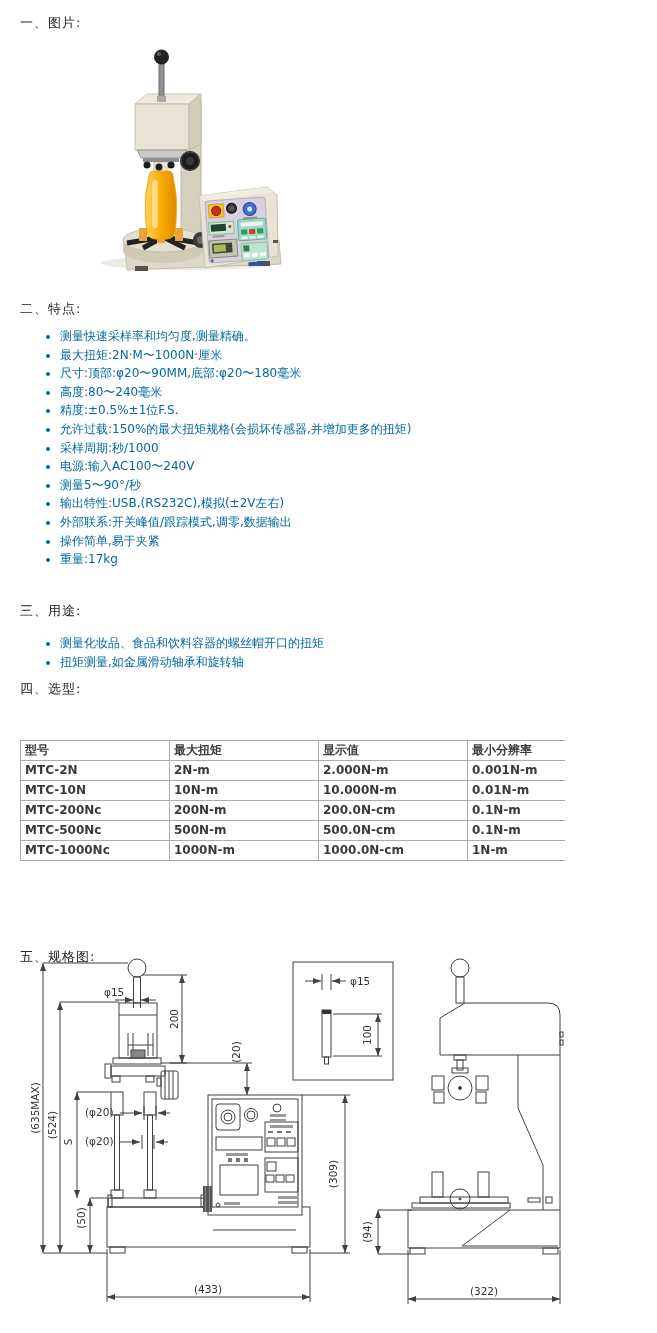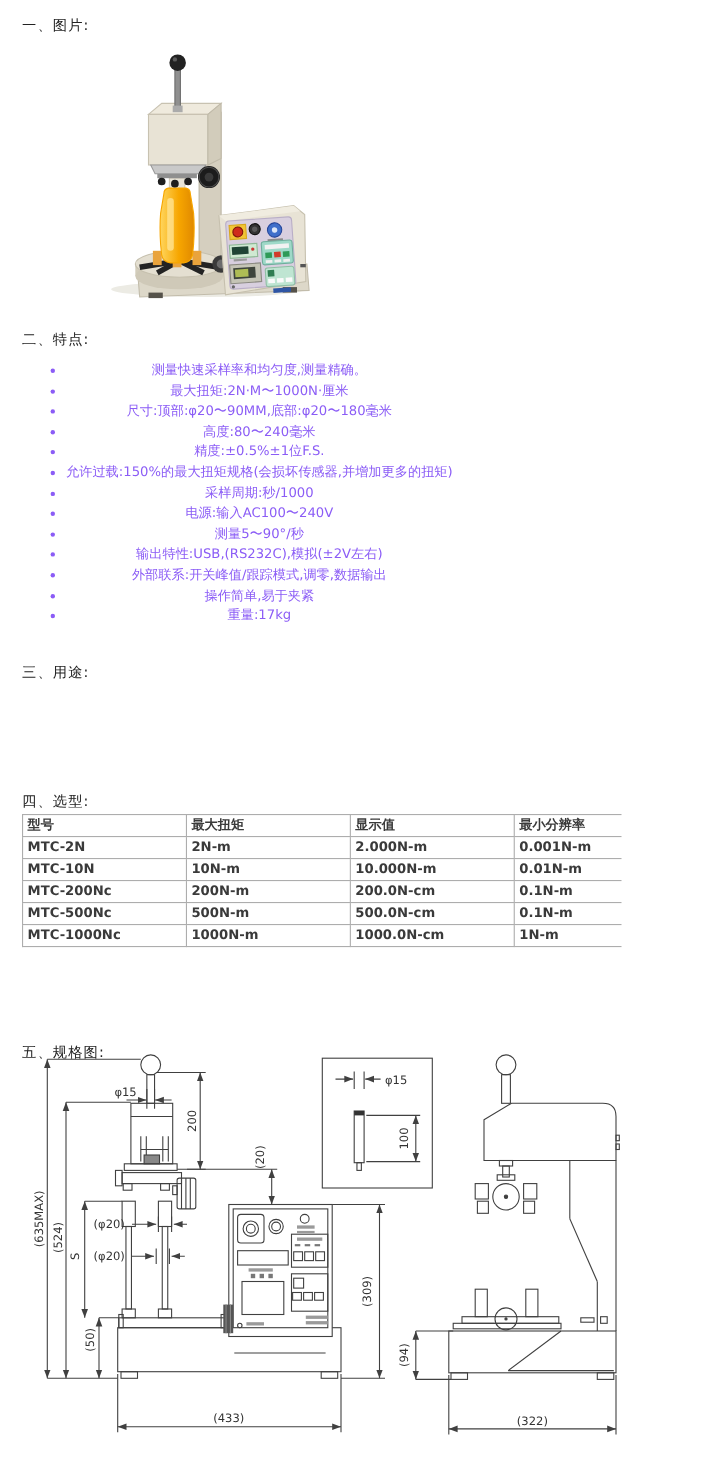--- a/index.html
+++ b/index.html
@@ -1,20 +1,20 @@
 <!DOCTYPE html>
 <html><head>
 <meta charset="utf-8">
 <style>
   html,body{margin:0;padding:0;background:#fff;}
   .page{position:relative;width:565px;height:1333px;background:#fff;overflow:hidden;
         font-family:"DejaVu Sans","Liberation Sans",sans-serif;font-size:12px;color:#3a3a3a;}
   .sec-heading{position:absolute;left:20px;margin:0;font-size:13px;font-weight:400;color:#222;letter-spacing:1px;}
   .blist{position:absolute;left:20px;margin:0;padding:0 0 0 40px;list-style:disc;}
-  .blist li{line-height:18.6px;color:#8b5cf6;text-align:center;}
+  .blist li{line-height:18.6px;color:#0369a1;}
   .sel-table{position:absolute;left:20px;top:740px;width:597px;border-collapse:collapse;table-layout:fixed;}
   .sel-table th,.sel-table td{border:1px solid #adadad;padding:1px 4px;height:17px;line-height:17px;
         font-weight:700;text-align:left;font-size:12px;color:#3a3a3a;white-space:nowrap;overflow:hidden;}
   .photo-wrap{position:absolute;left:97px;top:44px;width:190px;height:228px;}
   .draw-wrap{position:absolute;left:30px;top:948px;width:620px;height:378px;}
   svg text{font-family:"DejaVu Sans","Liberation Sans",sans-serif;}
   .dtxt{font-size:10.5px;fill:#333;}
   .thin{stroke:#404040;stroke-width:1;fill:none;}
   .thin-sq{stroke:#404040;stroke-width:1;fill:#fff;}
 </style>
@@ -143,22 +143,26 @@
       <li>采样周期:秒/1000</li>
       <li>电源:输入AC100〜240V</li>
       <li>测量5〜90°/秒</li>
       <li>输出特性:USB,(RS232C),模拟(±2V左右)</li>
       <li>外部联系:开关峰值/跟踪模式,调零,数据输出</li>
       <li>操作简单,易于夹紧</li>
       <li>重量:17kg</li>
     </ul>
 
   <h2 class="sec-heading" style="top:602px">三、用途:</h2>
-
-  <h2 class="sec-heading" style="top:720px">四、选型:</h2>
+  <ul class="blist" style="top:634px">
+      <li>测量化妆品、食品和饮料容器的螺丝帽开口的扭矩</li>
+      <li>扭矩测量,如金属滑动轴承和旋转轴</li>
+    </ul>
+
+  <h2 class="sec-heading" style="top:680px">四、选型:</h2>
   <table class="sel-table">
     <colgroup>
         <col style="width:25%">
         <col style="width:25%">
         <col style="width:25%">
         <col style="width:25%">
       </colgroup>
     <thead>
         <tr>
           <th>型号</th>

